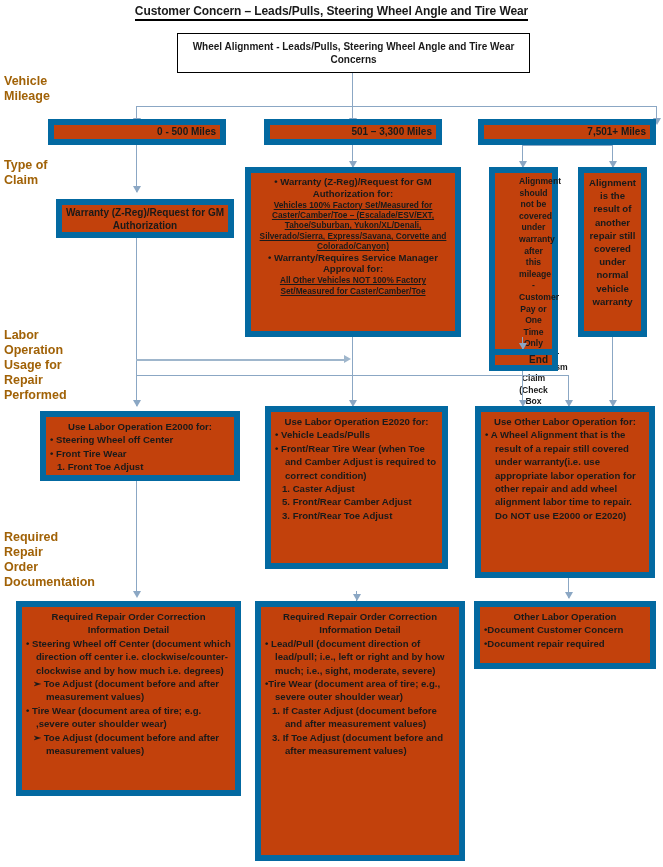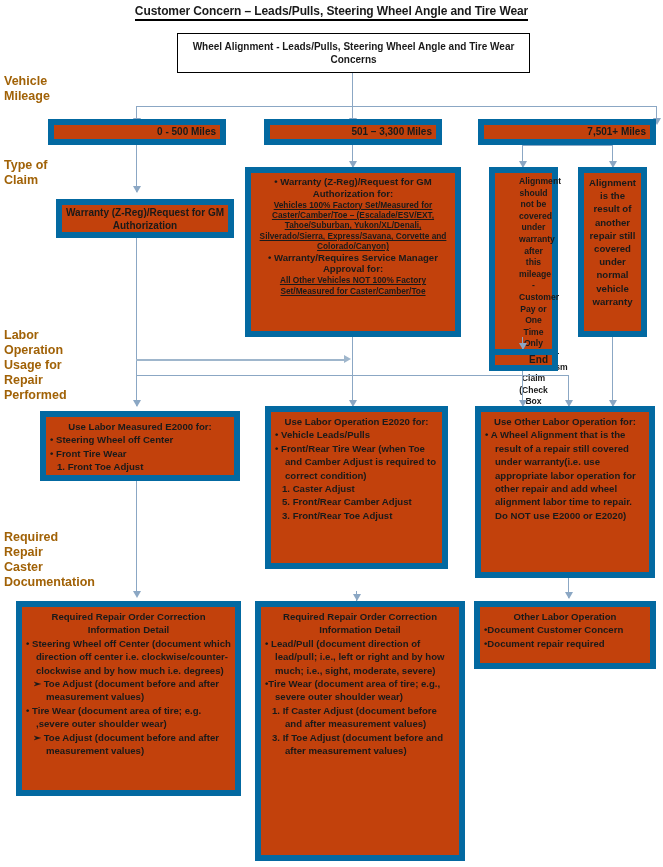--- a/index.html
+++ b/index.html
@@ -66,21 +66,21 @@
 Mileage</div>
   <div class="rowlabel" style="left:4px;top:158px;">Type of
 Claim</div>
   <div class="rowlabel" style="left:4px;top:328px;">Labor
 Operation
 Usage for
 Repair
 Performed</div>
   <div class="rowlabel" style="left:4px;top:530px;">Required
 Repair
-Caster
+Order
 Documentation</div>
 
   <div class="vline" style="left:352px;top:73px;height:33px;"></div>
   <div class="hline" style="left:136px;top:106px;width:520px;"></div>
   <div class="vline" style="left:136px;top:106px;height:14px;"></div>
   <div class="vline" style="left:352px;top:106px;height:14px;"></div>
   <div class="vline" style="left:656px;top:106px;height:14px;"></div>
   <div class="arrow-d" style="left:133px;top:118px;"></div>
   <div class="arrow-d" style="left:349px;top:118px;"></div>
   <div class="arrow-d" style="left:653px;top:118px;"></div>
@@ -150,21 +150,21 @@
   <div class="vline" style="left:352px;top:337px;height:69px;"></div>
   <div class="arrow-d" style="left:349px;top:400px;"></div>
 
   <div class="vline" style="left:522px;top:371px;height:35px;"></div>
   <div class="arrow-d" style="left:519px;top:400px;"></div>
 
   <div class="vline" style="left:612px;top:337px;height:69px;"></div>
   <div class="arrow-d" style="left:609px;top:400px;"></div>
 
   <div class="box" style="left:40px;top:411px;width:200px;height:70px;font-size:9.6px;line-height:13.4px;">
-    <div class="ctr">Use Labor Measured E2000 for:</div>
+    <div class="ctr">Use Labor Operation E2000 for:</div>
     <div class="ind">• Steering Wheel off Center</div>
     <div class="ind">• Front Tire Wear</div>
     <div class="ind2">1.    Front Toe Adjust</div>
   </div>
 
   <div class="box" style="left:265px;top:406px;width:183px;height:163px;font-size:9.6px;line-height:13.4px;">
     <div class="ctr">Use Labor Operation E2020 for:</div>
     <div class="ind">• Vehicle Leads/Pulls</div>
     <div class="ind">• Front/Rear Tire Wear (when Toe and Camber Adjust is required to correct condition)</div>
     <div class="ind2">1.    Caster Adjust</div>

